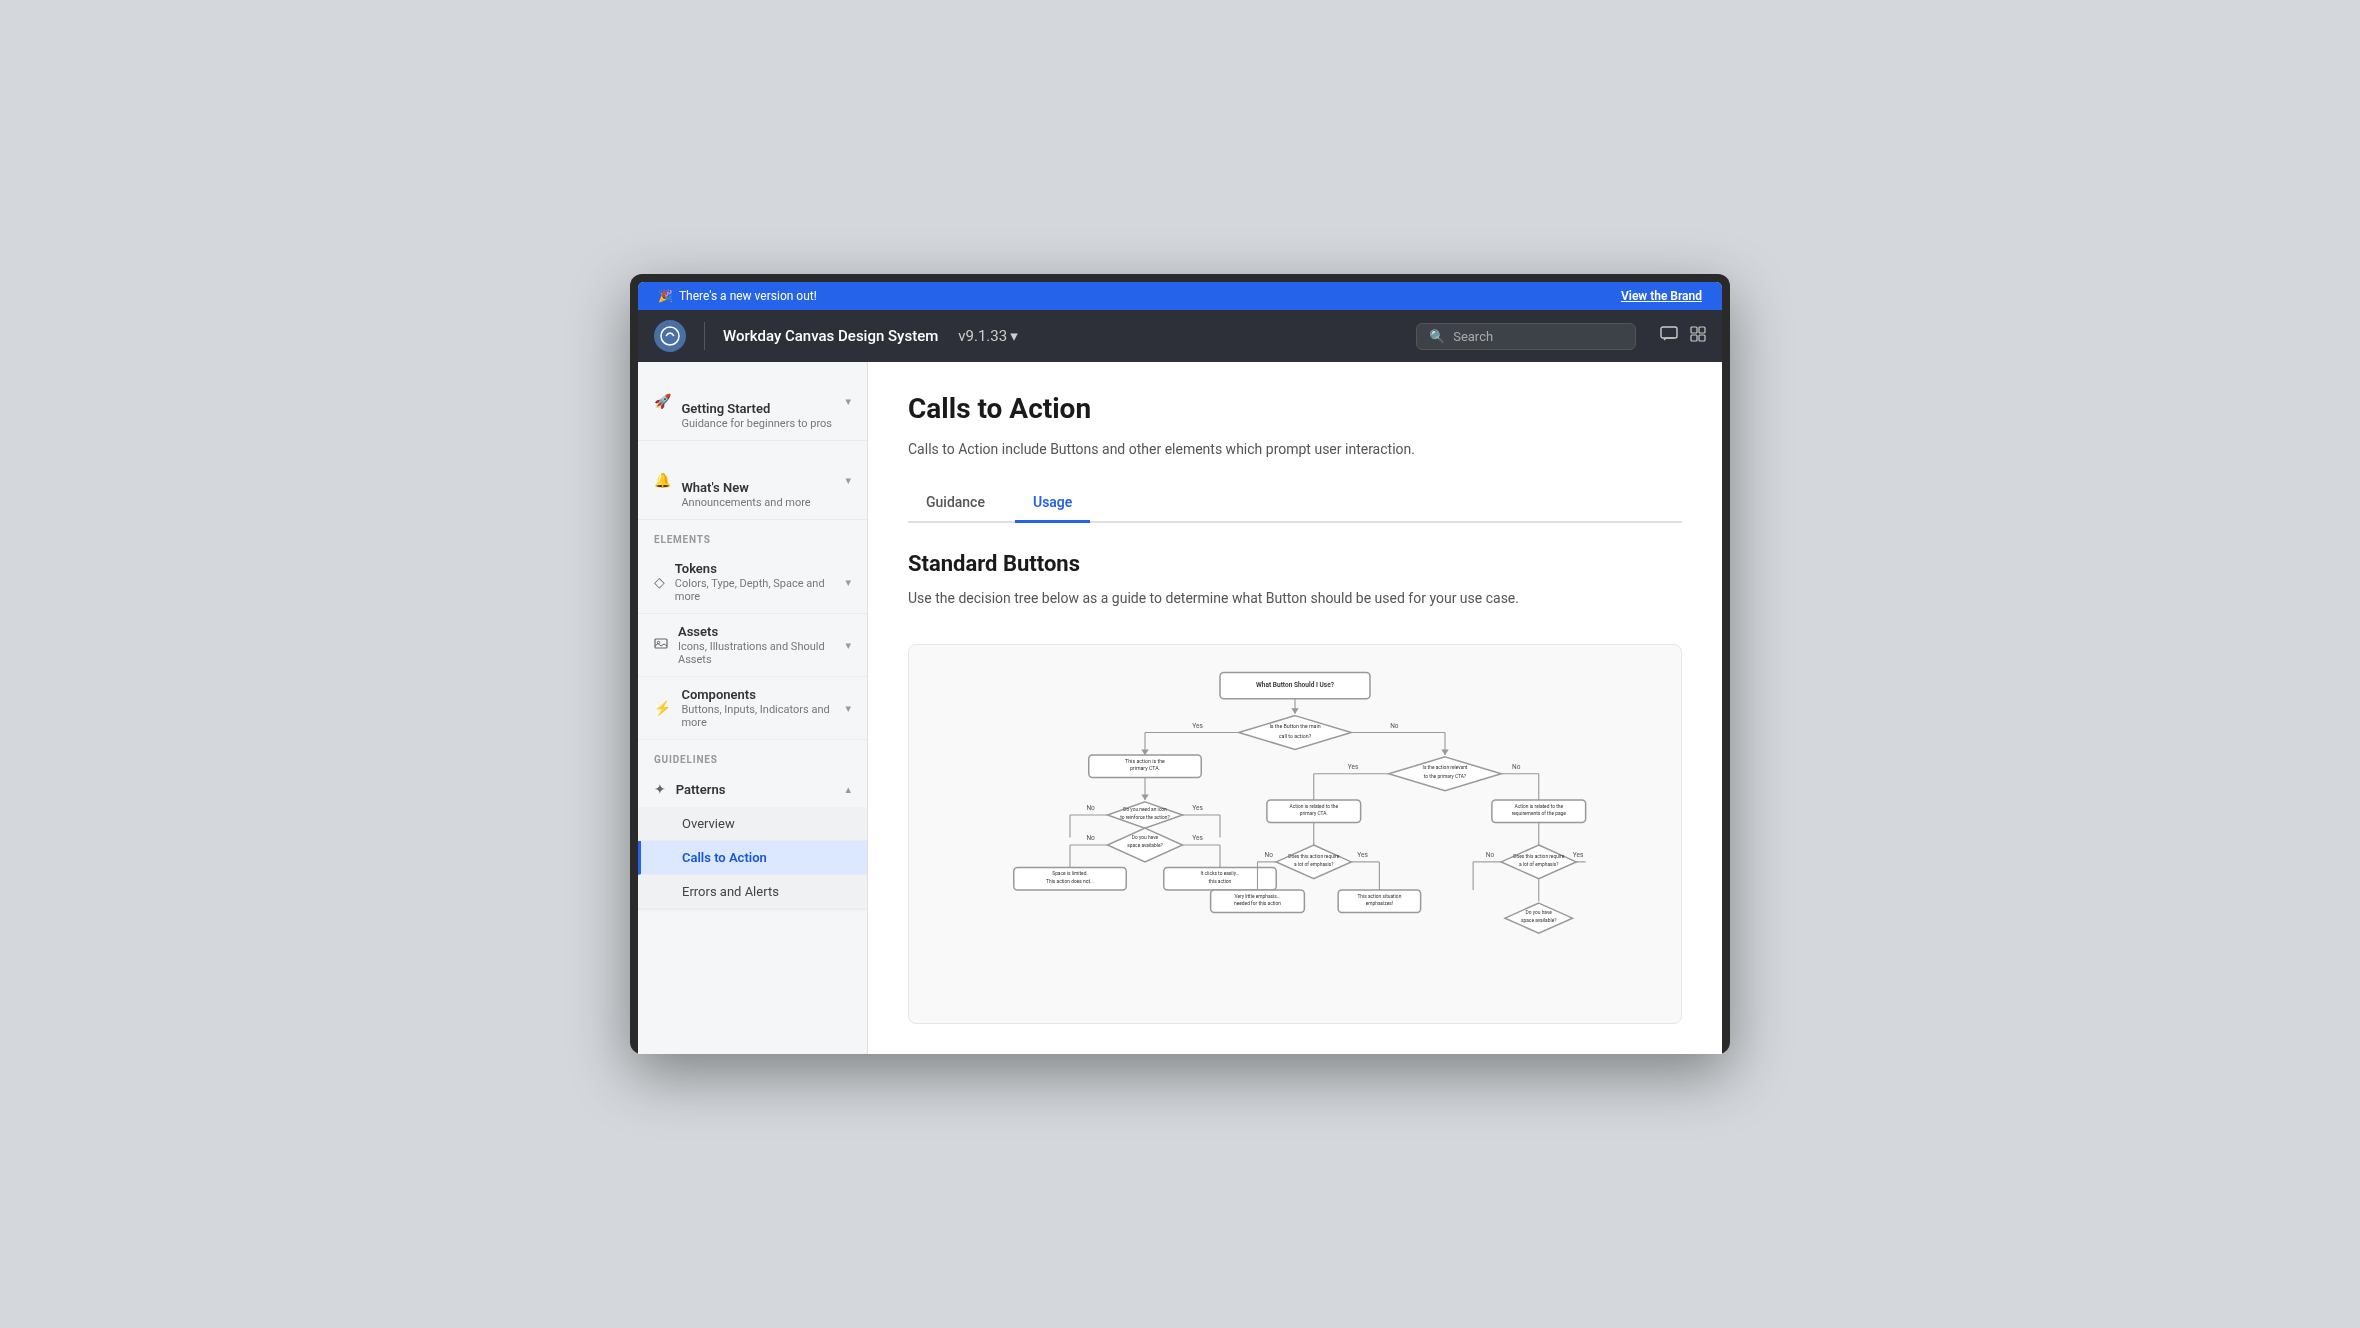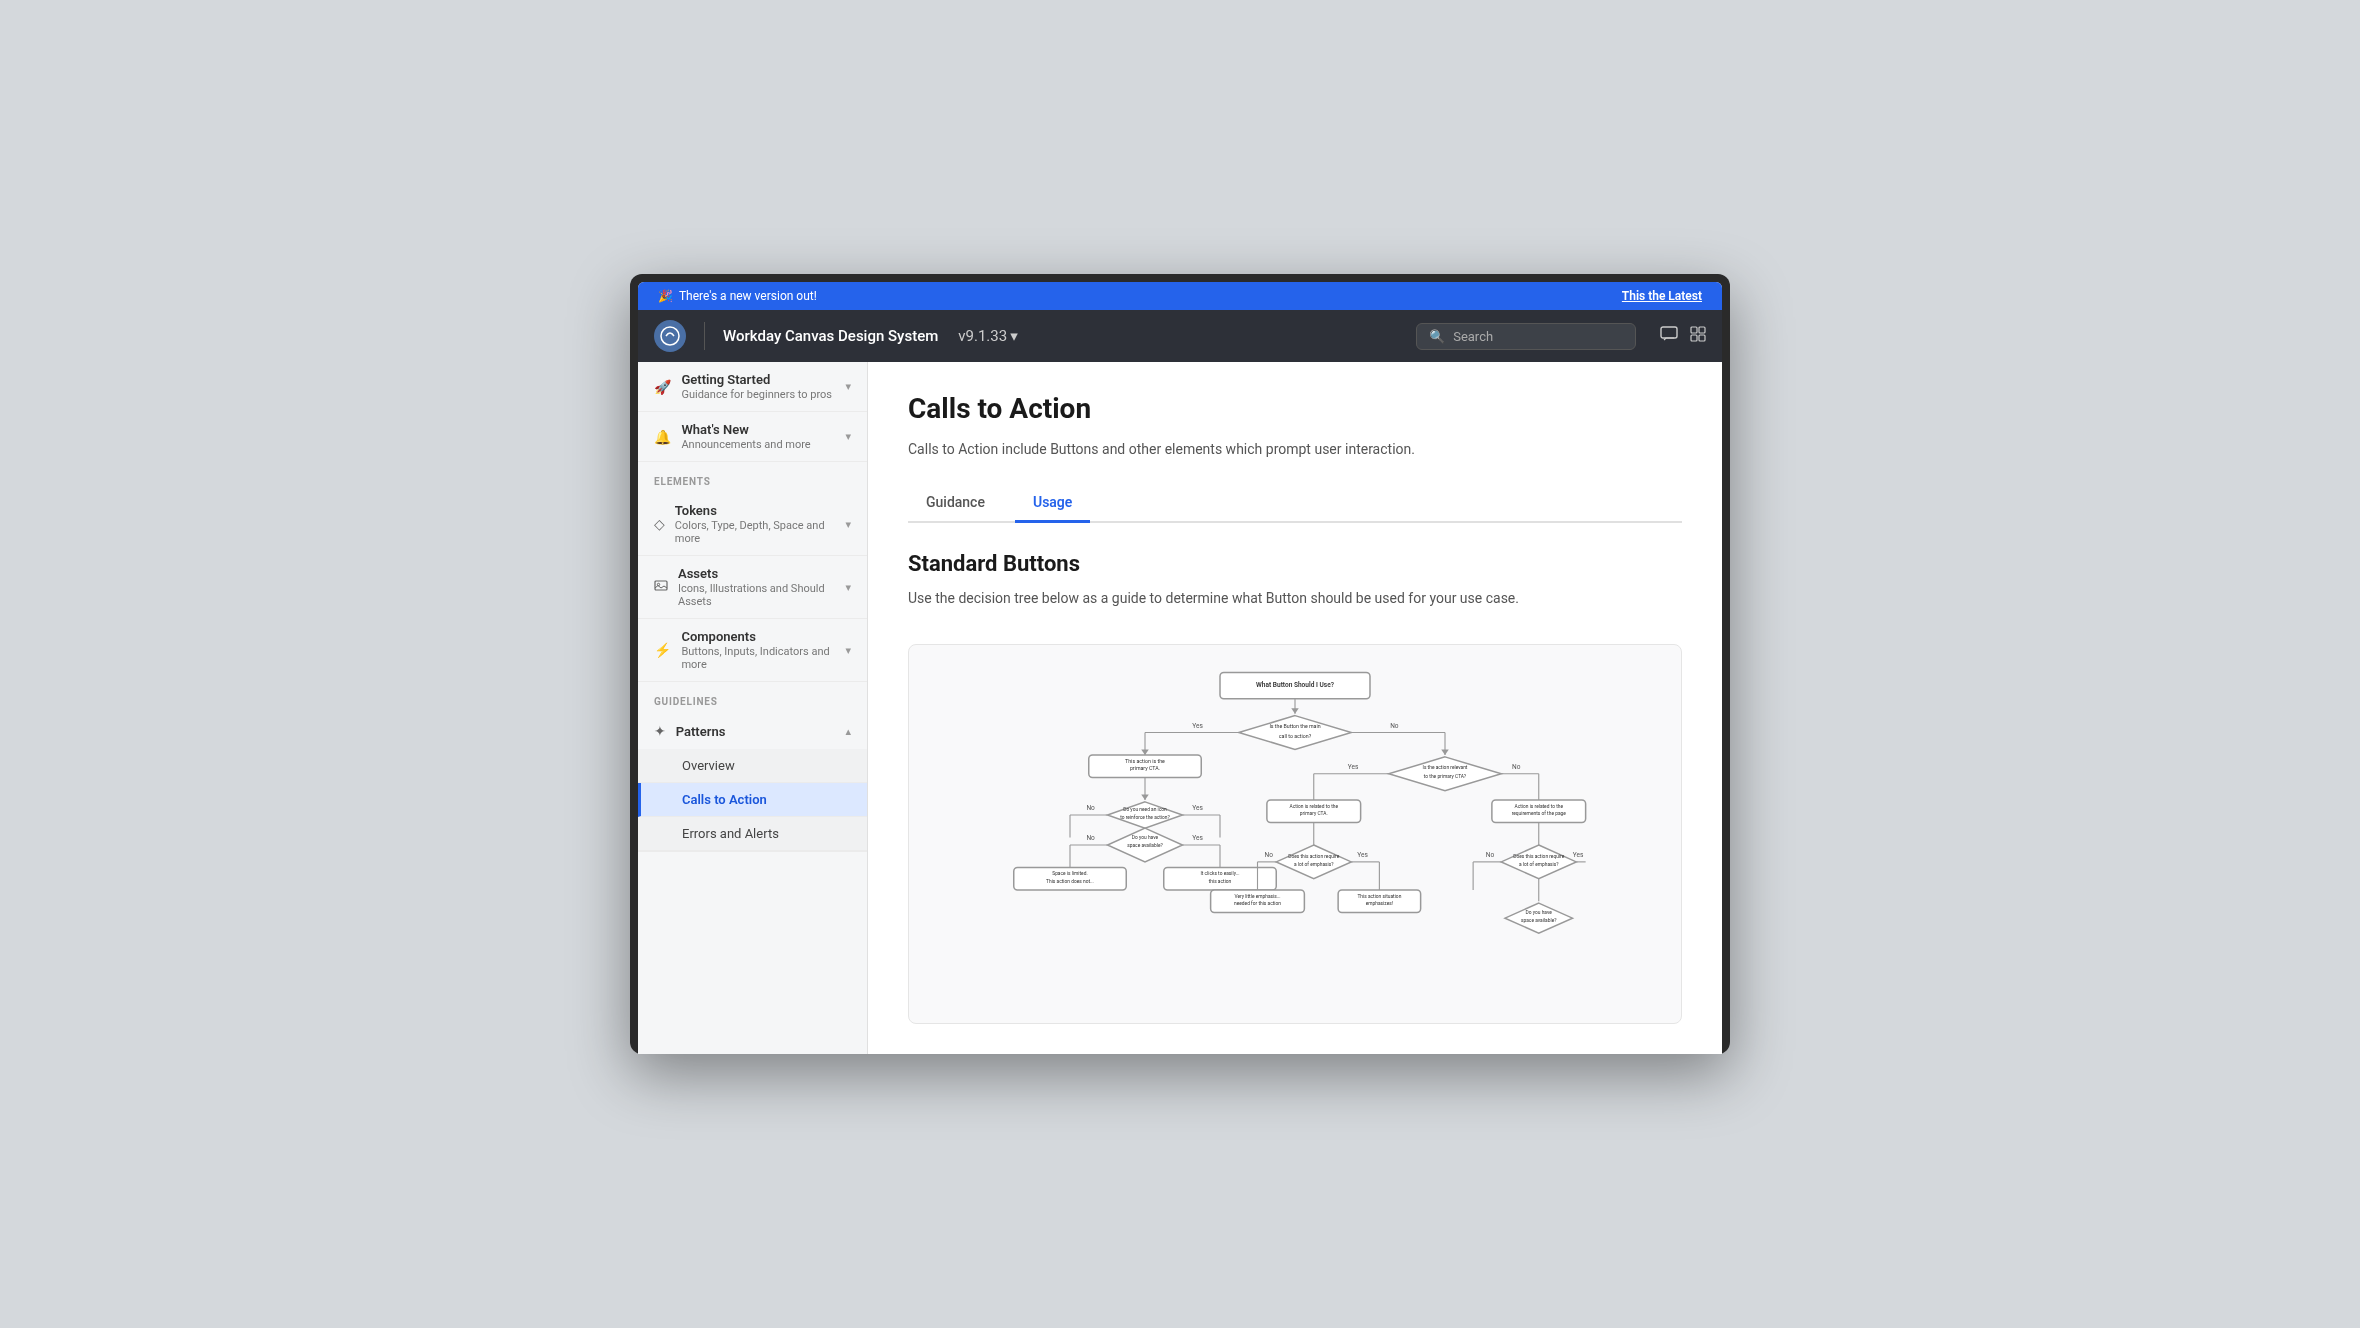--- a/index.html
+++ b/index.html
@@ -86,21 +86,21 @@
       padding-bottom: 20px;
     }
     .sidebar-item {
       display: flex;
       align-items: center;
       padding: 10px 16px;
       cursor: pointer;
       border-bottom: 1px solid #ebebeb;
     }
     .sidebar-item-icon { font-size: 14px; color: #666; margin-right: 10px; flex-shrink: 0; }
-    .sidebar-item-content { flex: 1; }
+    .sidebar-item-content { flex: 1; margin-top: 29px; }
     .sidebar-item-title { font-size: 13px; font-weight: 600; color: #333; }
     .sidebar-item-sub { font-size: 11px; color: #777; margin-top: 1px; }
     .sidebar-item-chevron { color: #999; font-size: 11px; margin-left: auto; }
     .sidebar-section-label {
       font-size: 10px; font-weight: 700; color: #999; letter-spacing: 0.8px;
       padding: 14px 16px 6px 16px; text-transform: uppercase;
     }
     .sidebar-nav-item {
       display: flex; align-items: center;
       padding: 10px 16px;
@@ -180,21 +180,21 @@
 <body>
 
 <div class="monitor">
   <div class="screen">
 
     <div class="banner">
       <div class="banner-text">
         <span>🎉</span>
         <span>There's a new version out!</span>
       </div>
-      <a class="banner-link">This the Latest</a>
+      <a class="banner-link">View the Brand</a>
     </div>
 
     <div class="header">
       <div class="logo">
         <svg width="20" height="20" viewBox="0 0 20 20" fill="none">
           <circle cx="10" cy="10" r="9" stroke="white" stroke-width="1.5" fill="none"></circle>
           <path d="M6 10 Q10 4 14 10" stroke="white" stroke-width="1.5" fill="none"></path>
         </svg>
       </div>
       <div class="header-divider"></div>

